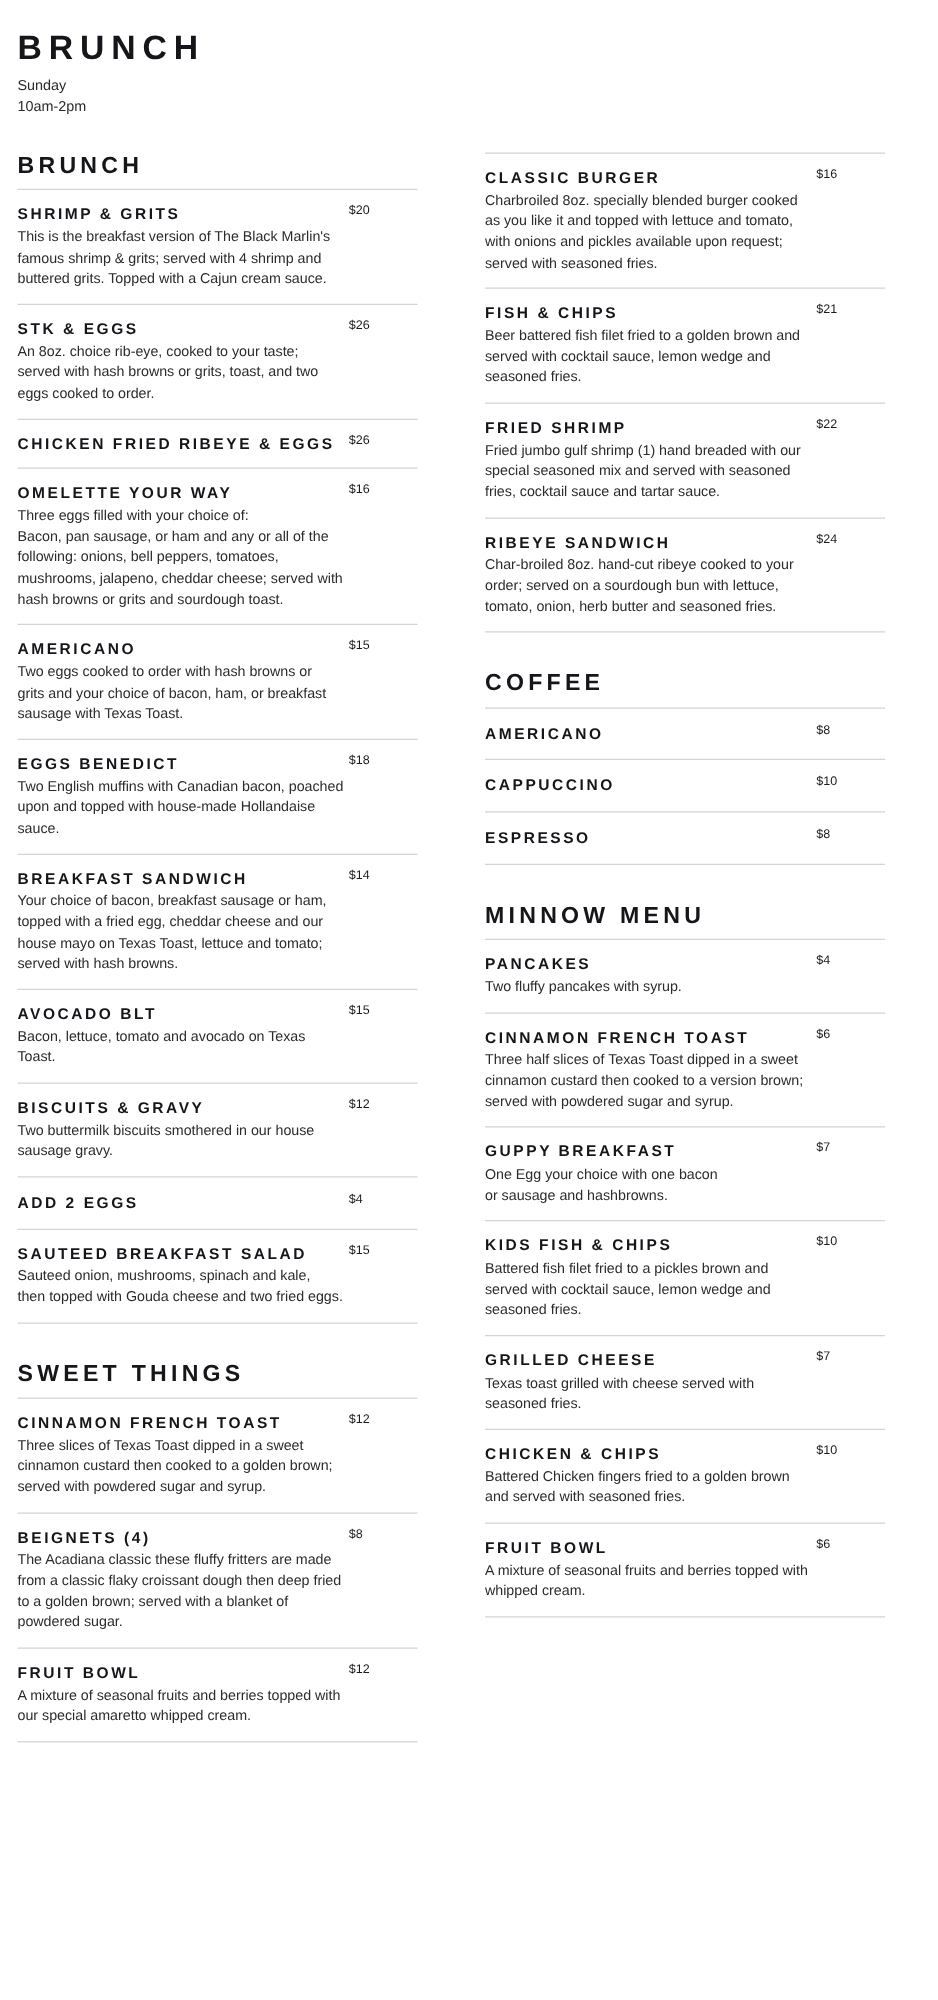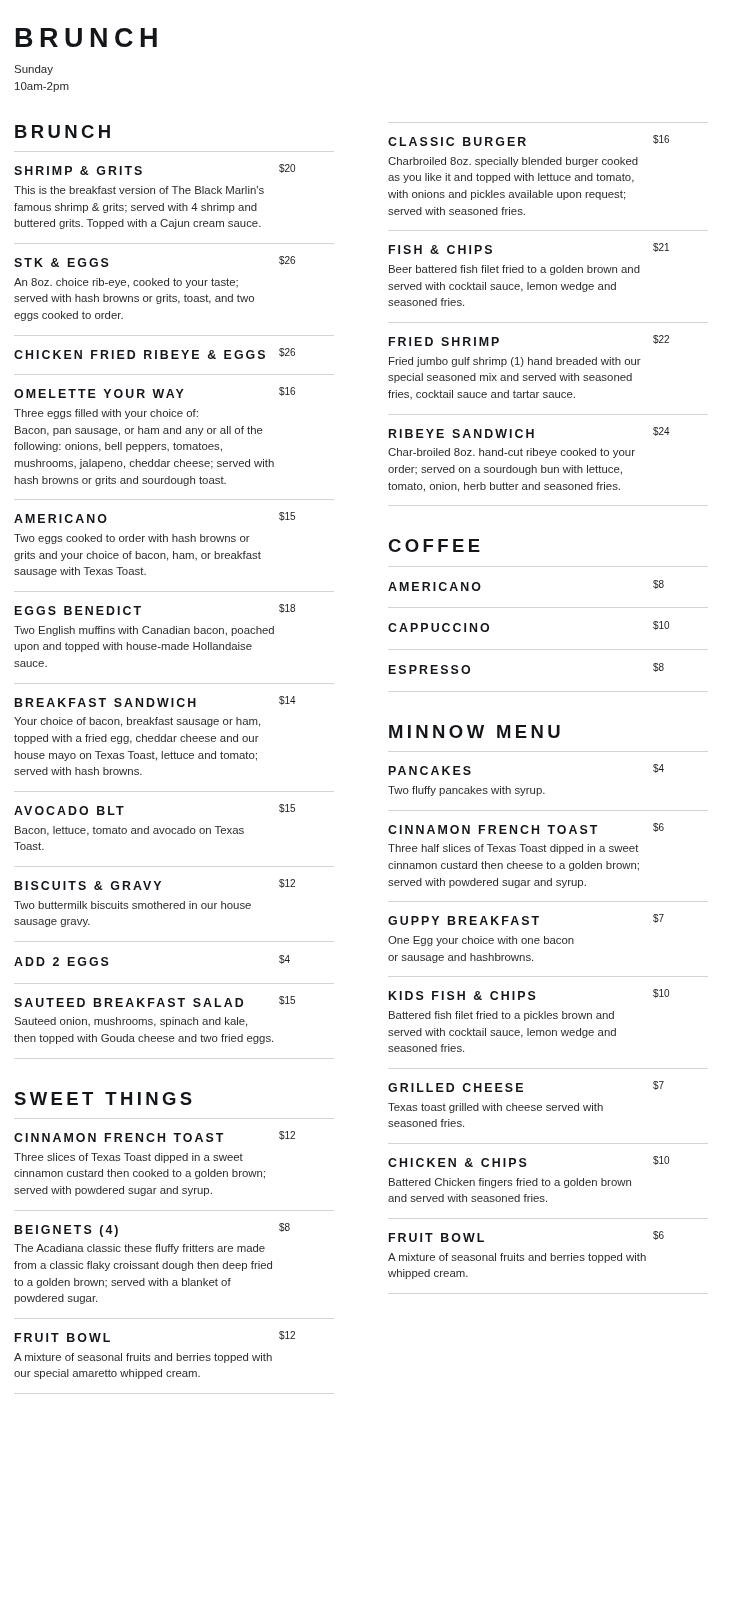--- a/index.html
+++ b/index.html
@@ -323,21 +323,21 @@
               <div class="item-price">$4</div>
             </div>
             <div class="item-desc">Two fluffy pancakes with syrup.</div>
           </div>
           <div class="rule"></div>
           <div class="item">
             <div class="item-head">
               <div class="item-name">CINNAMON FRENCH TOAST</div>
               <div class="item-price">$6</div>
             </div>
-            <div class="item-desc">Three half slices of Texas Toast dipped in a sweet cinnamon custard then cheese to a golden brown; served with powdered sugar and syrup.</div>
+            <div class="item-desc">Three half slices of Texas Toast dipped in a sweet cinnamon custard then cooked to a version brown; served with powdered sugar and syrup.</div>
           </div>
           <div class="rule"></div>
           <div class="item">
             <div class="item-head">
               <div class="item-name">GUPPY BREAKFAST</div>
               <div class="item-price">$7</div>
             </div>
             <div class="item-desc">One Egg your choice with one bacon
 or sausage and hashbrowns.</div>
           </div>

